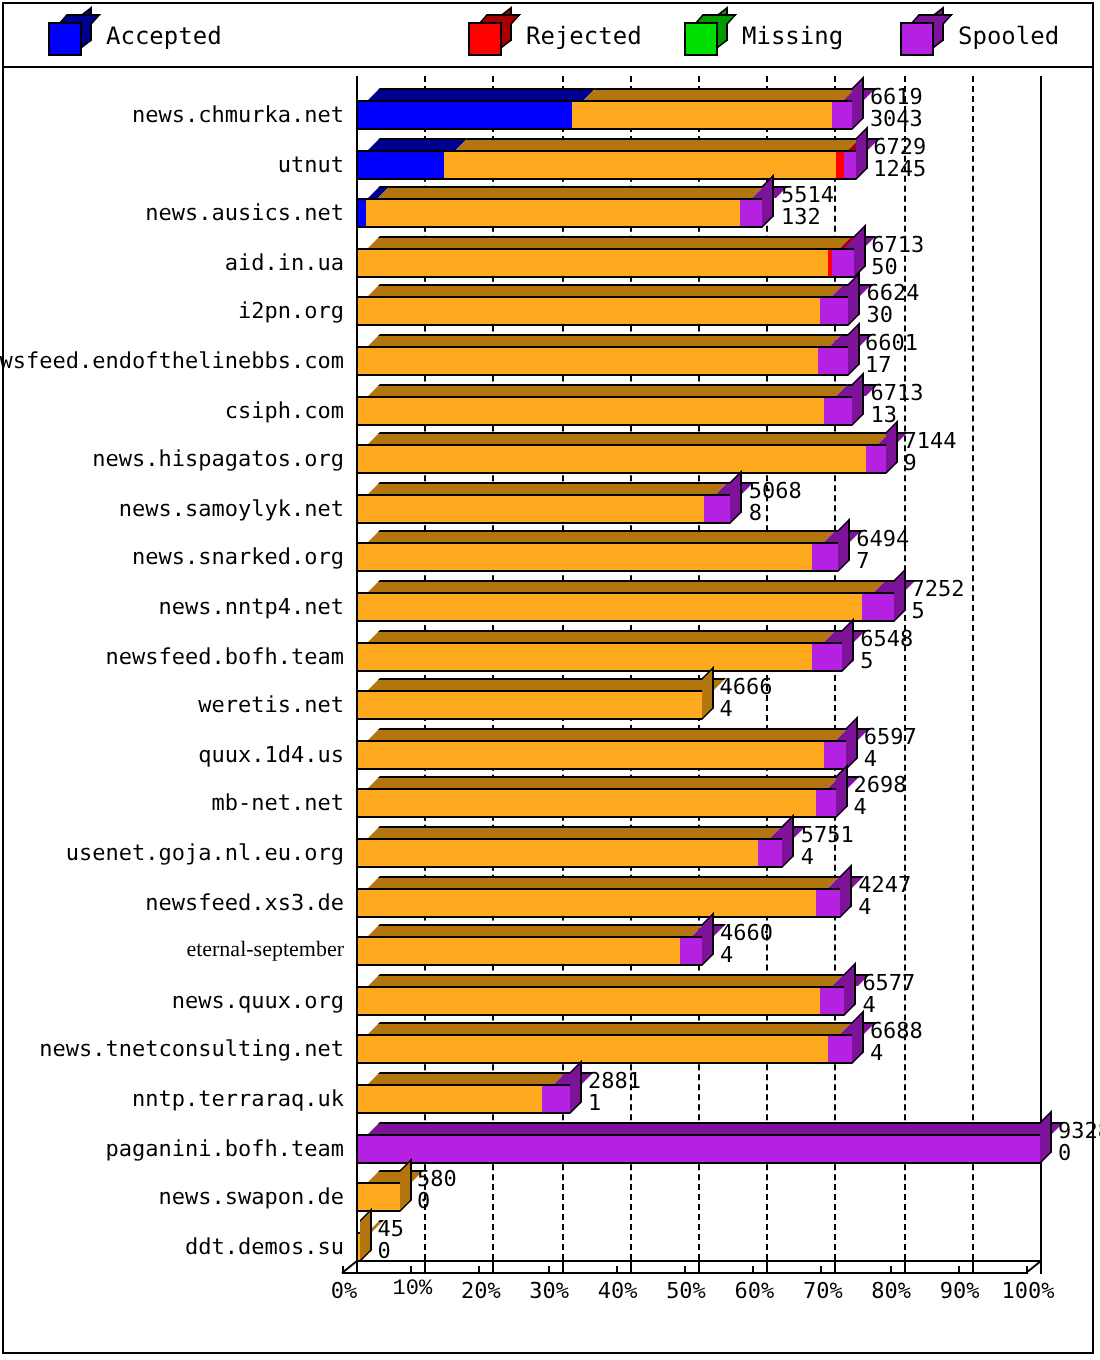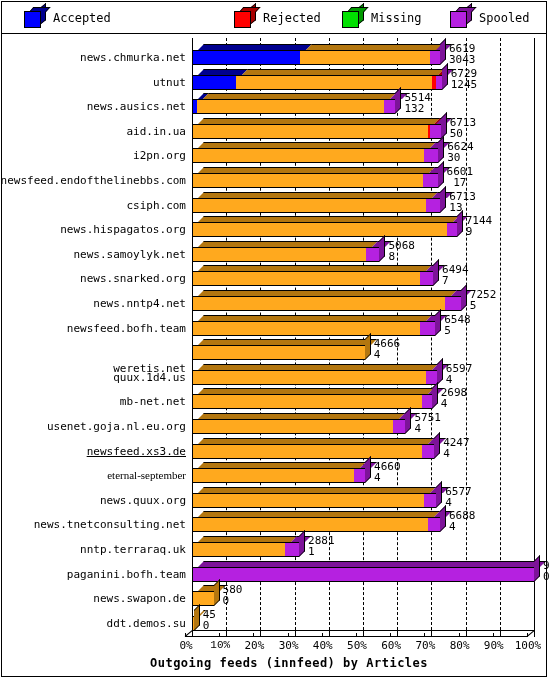--- a/index.html
+++ b/index.html
@@ -80,21 +80,21 @@
   .legend-label {
     font-size: 12px;
     color: #000;
     white-space: nowrap;
     letter-spacing: 0px;
   }
 
   
   #plot {
     position: absolute;
-    left: 14px; top: 34px;
+    left: 0; top: 34px;
     width: 456px; height: 646px;
   }
   #ylabels {
     position: absolute;
     left: 0; top: 0;
     width: 176px;
   }
   .ylabel {
     position: absolute;
     right: 4px;
@@ -284,25 +284,25 @@
         <div class="ylabel" style="top: 66.2px;">news.ausics.net</div>
         <div class="ylabel" style="top: 90.8px;">aid.in.ua</div>
         <div class="ylabel" style="top: 115.4px;">i2pn.org</div>
         <div class="ylabel" style="top: 140px;">newsfeed.endofthelinebbs.com</div>
         <div class="ylabel" style="top: 164.6px;">csiph.com</div>
         <div class="ylabel" style="top: 189.2px;">news.hispagatos.org</div>
         <div class="ylabel" style="top: 213.8px;">news.samoylyk.net</div>
         <div class="ylabel" style="top: 238.4px;">news.snarked.org</div>
         <div class="ylabel" style="top: 263px;">news.nntp4.net</div>
         <div class="ylabel" style="top: 287.6px;">newsfeed.bofh.team</div>
-        <div class="ylabel" style="top: 312.2px; margin-top: 16px;">weretis.net</div>
+        <div class="ylabel" style="top: 312.2px;">weretis.net</div>
         <div class="ylabel" style="top: 336.8px;">quux.1d4.us</div>
         <div class="ylabel" style="top: 361.4px;">mb-net.net</div>
         <div class="ylabel" style="top: 386px;">usenet.goja.nl.eu.org</div>
-        <div class="ylabel" style="top: 410.6px; text-decoration: underline;">newsfeed.xs3.de</div>
+        <div class="ylabel" style="top: 410.6px;">newsfeed.xs3.de</div>
         <div class="ylabel" style="top: 435.2px; font-family: Liberation Serif, serif;">eternal-september</div>
         <div class="ylabel" style="top: 459.8px;">news.quux.org</div>
         <div class="ylabel" style="top: 484.4px;">news.tnetconsulting.net</div>
         <div class="ylabel" style="top: 509px;">nntp.terraraq.uk</div>
         <div class="ylabel" style="top: 533.6px;">paganini.bofh.team</div>
         <div class="ylabel" style="top: 558.2px;">news.swapon.de</div>
         <div class="ylabel" style="top: 582.8px;">ddt.demos.su</div>
       </div>
     <div id="axes">
         <div class="gridline" style="left: 0px; border-left: 1px solid rgb(0, 0, 0);"></div>
@@ -395,21 +395,21 @@
         </div>
         <div class="row" style="top: 133px; left: 178px; width: 342px;">
           <div class="bar3d" style="width: 245.556px;">
             <div class="seg-top" style="left: 6px; width: 230.508px; background: rgb(179, 118, 15);"></div>
             <div class="seg first" style="left: 0px; width: 230.508px; background: rgb(255, 169, 30);"></div>
             <div class="seg-top" style="left: 236.508px; width: 15.048px; background: rgb(125, 19, 153);"></div>
             <div class="seg" style="left: 230.508px; width: 15.048px; background: rgb(181, 33, 224);"></div>
             <div class="endcap" style="left: 245.556px; background: rgb(125, 19, 153);"></div>
           </div>
         </div>
-        <div class="val" style="left: 432.556px; top: 132px; text-align: center;">
+        <div class="val" style="left: 432.556px; top: 132px;">
           <span class="v1">6601</span>
           <span class="v2">17</span>
         </div>
         <div class="row" style="top: 157.6px; left: 178px; width: 342px;">
           <div class="bar3d" style="width: 248.292px;">
             <div class="seg-top" style="left: 6px; width: 233.586px; background: rgb(179, 118, 15);"></div>
             <div class="seg first" style="left: 0px; width: 233.586px; background: rgb(255, 169, 30);"></div>
             <div class="seg-top" style="left: 239.586px; width: 14.706px; background: rgb(125, 19, 153);"></div>
             <div class="seg" style="left: 233.586px; width: 14.706px; background: rgb(181, 33, 224);"></div>
             <div class="endcap" style="left: 248.292px; background: rgb(125, 19, 153);"></div>
@@ -663,18 +663,17 @@
         <div class="xtick" style="left: 451.6px;"></div>
         <div class="xtick-front" style="left: 444.6px;"></div>
         <div class="xtlabel" style="left: 445.6px;">80%</div>
         <div class="xtick" style="left: 485.8px;"></div>
         <div class="xtick-front" style="left: 478.8px;"></div>
         <div class="xtlabel" style="left: 479.8px;">90%</div>
         <div class="xtick" style="left: 520px;"></div>
         <div class="xtick-front" style="left: 513px;"></div>
         <div class="xtlabel" style="left: 514px;">100%</div>
       </div>
-    <div id="xtitle">Outgoing feeds (innfeed) by Articles</div>
   <div class="axis-connector" style="left: 171px; top: 602px; width: 9.5px; transform: rotate(-39deg);"></div>
       <div class="axis-connector" style="left: 513px; top: 602px; width: 9.5px; transform: rotate(-39deg);"></div>
     </div>
 
 </div>
 
 </body></html>

